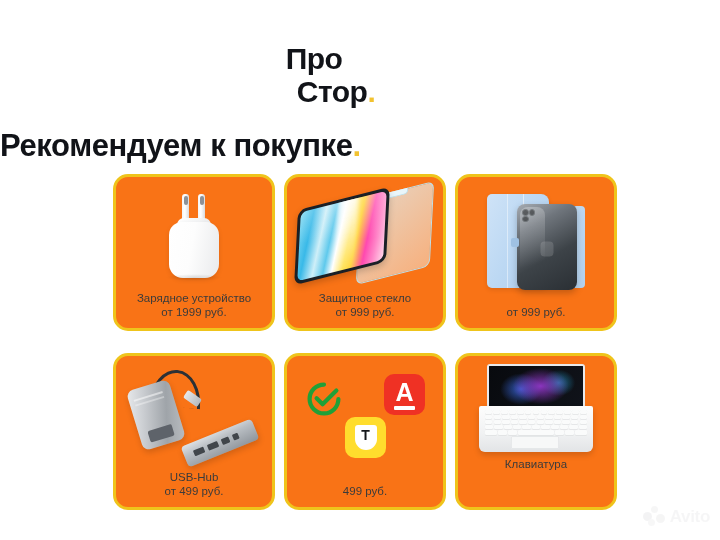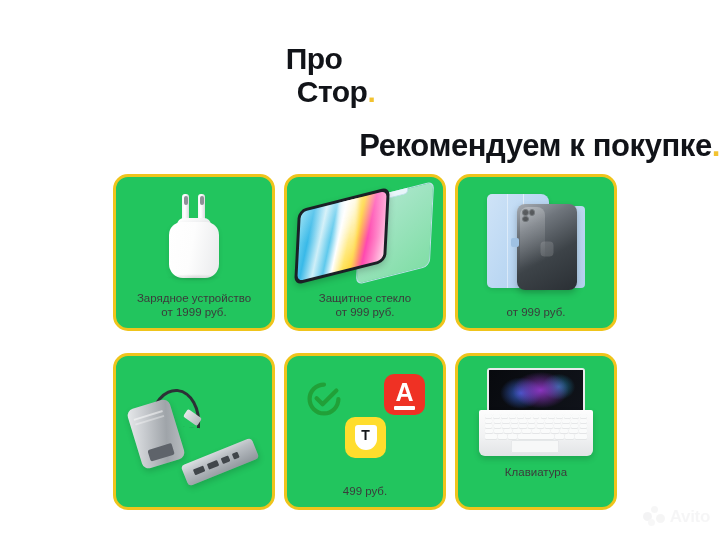--- a/index.html
+++ b/index.html
@@ -24,41 +24,41 @@
     letter-spacing:-0.5px;
     color:#111318;
   }
   .logo-line1{font-size:30px;}
   .logo-line2{font-size:30px;margin-top:3px;margin-left:44px;}
   .logo-dot{color:#F2C230;}
 
   
   .headline{
     position:absolute;left:0;top:128px;width:720px;
-    text-align:right;
+    text-align:left;
     font-weight:bold;
     font-size:31px;
     letter-spacing:-0.4px;
     color:#111318;
   }
   .headline-dot{color:#F2C230;}
 
   
   .grid{
     position:absolute;left:113px;top:174px;
     width:505px;
     display:grid;
     grid-template-columns:repeat(3,162px);
     grid-template-rows:157px 157px;
     column-gap:9px;row-gap:22px;
   }
   .card{
     border:3px solid #EFC41B;
     border-radius:15px;
-    background:#22c55e;
+    background:#f97316;
     position:relative;
     display:flex;flex-direction:column;
     align-items:center;
     overflow:hidden;
     box-sizing:border-box;
   }
   .card-media{
     flex:1 1 auto;width:100%;
     position:relative;
     display:flex;align-items:center;justify-content:center;
@@ -67,21 +67,21 @@
     flex:0 0 auto;
     width:100%;
     text-align:center;
     padding-bottom:9px;
     color:#3b3b3b;
     font-size:11.5px;
     line-height:14px;
   }
   .card-caption .t{display:block;}
   .card-caption .p{display:block;}
-  .cap-center{padding-bottom:28px;}
+  .cap-center{padding-bottom:36px;}
 
   
   .charger{position:relative;width:62px;height:84px;margin-top:4px;}
   .chg-body{
     position:absolute;left:6px;bottom:0;width:50px;height:56px;
     background:linear-gradient(100deg,#ffffff 0%,#fdfdfd 45%,#e9eaec 100%);
     border-radius:13px 13px 14px 14px;
     box-shadow:0 2px 5px rgba(0,0,0,.10);
   }
   .chg-neck{
@@ -404,20 +404,24 @@
           <div class="hub-main">
               <div class="hub-slot"></div>
             </div>
           <div class="hub-bar">
               <i></i>
               <i></i>
               <i></i>
               <i></i>
             </div>
         </div>
+      </div>
+      <div class="card-caption">
+        <span class="t">USB-Hub</span>
+        <span class="p">от 499 руб.</span>
       </div>
     </div>
 
     <div class="card">
       <div class="card-media">
         <div class="appsgrp">
           <div class="sber">
             <svg width="38" height="38" viewBox="0 0 38 38">
               <path d="M19 4.6a14.4 14.4 0 1 0 14.4 14.4" fill="none" stroke="#21A038" stroke-width="4.2" stroke-linecap="round"></path>
               <path d="M11.6 18.2 L17.6 24.2 L31.4 10.6" fill="none" stroke="#21A038" stroke-width="4.2" stroke-linecap="round" stroke-linejoin="round"></path>

